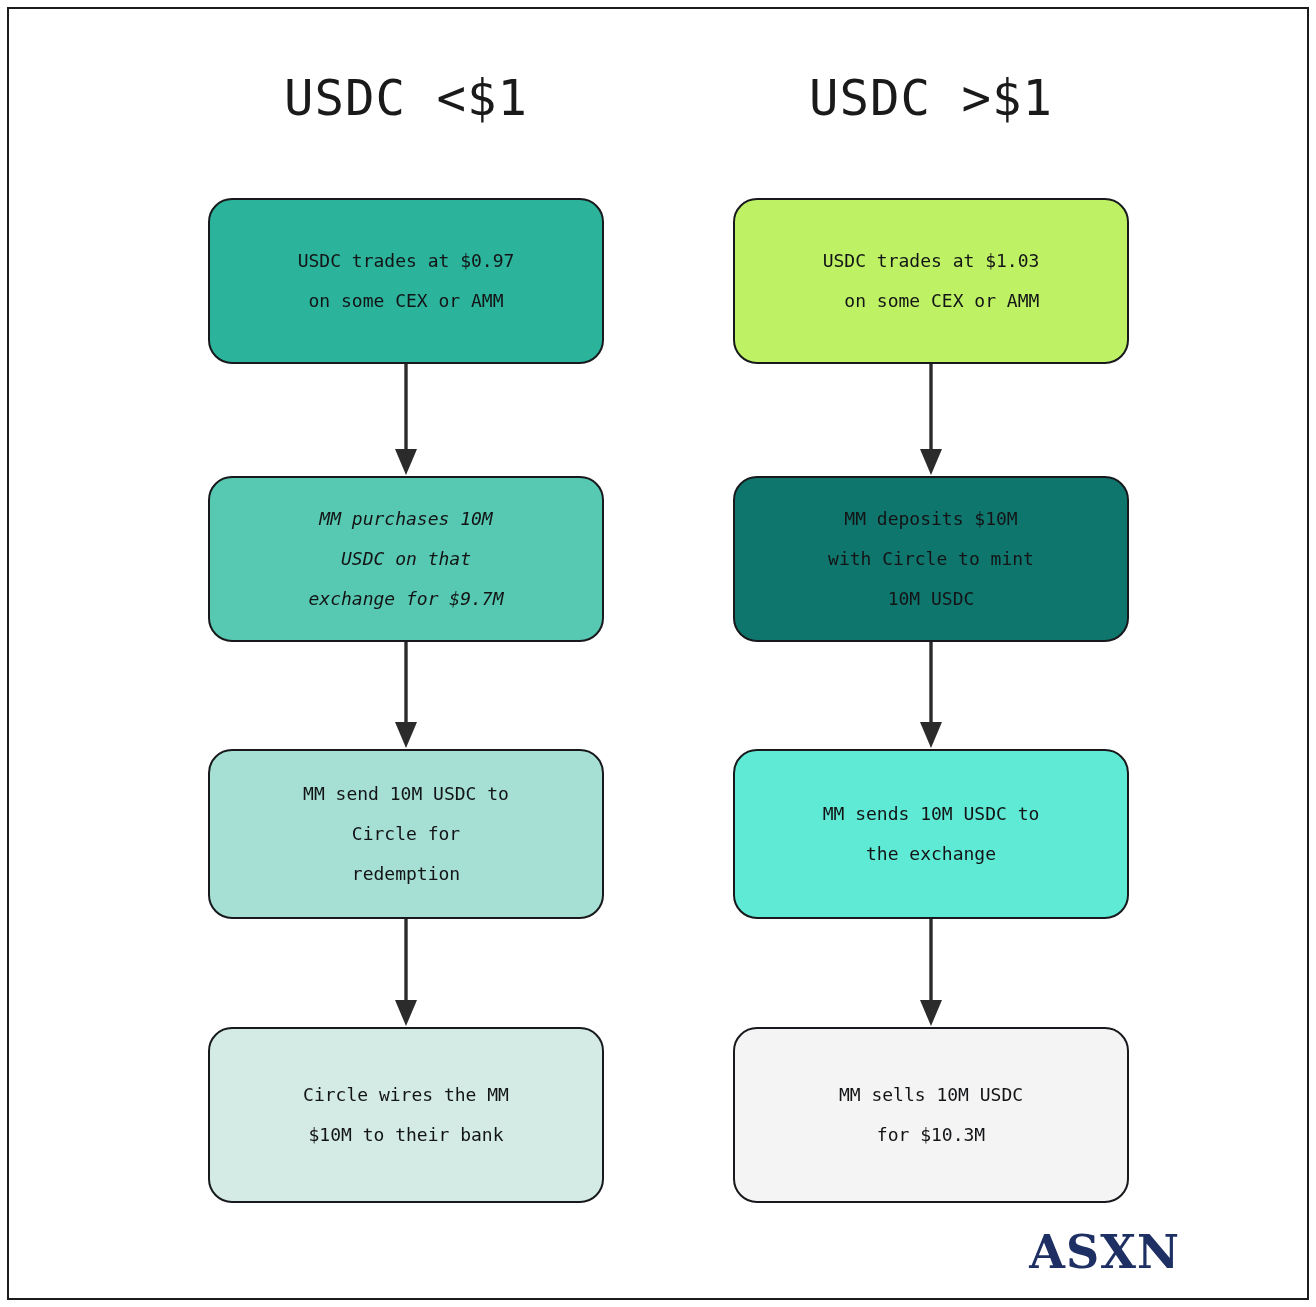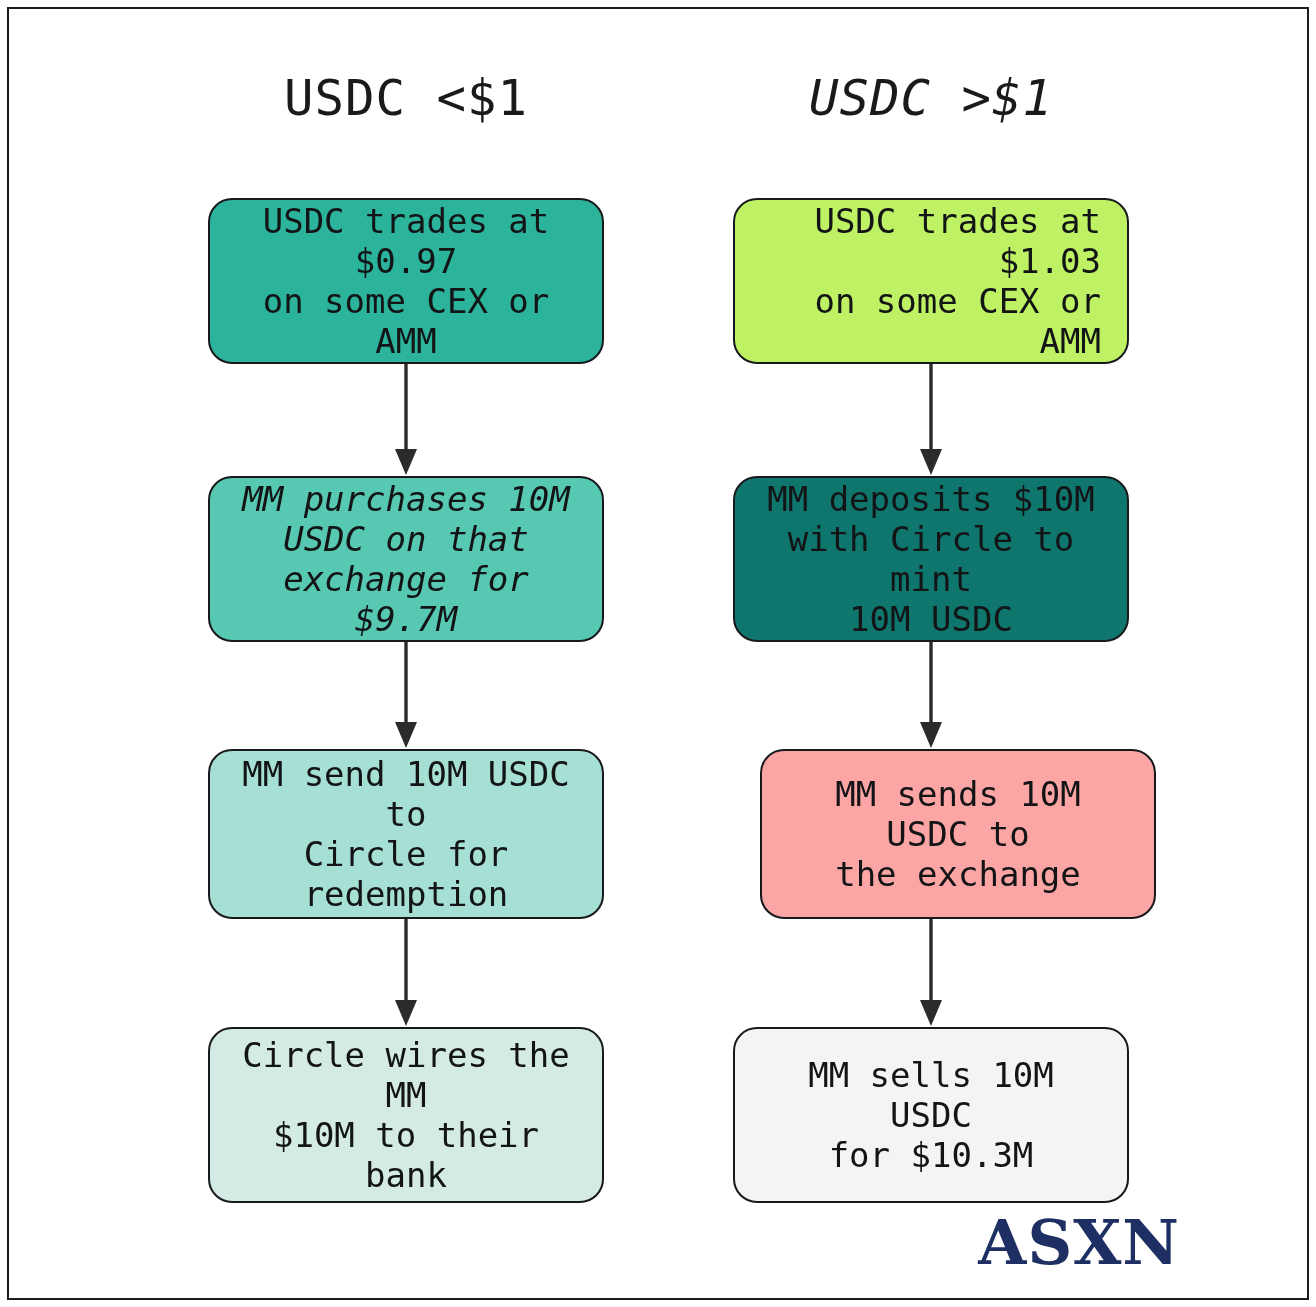--- a/index.html
+++ b/index.html
@@ -41,34 +41,34 @@
     line-height: 66px;
     text-align: center;
     font-family: "DejaVu Sans Mono", "Liberation Mono", monospace;
     font-size: 49px;
     font-weight: 500;
     letter-spacing: 1px;
     color: #1a1a1a;
     white-space: pre;
   }
   #header-left  { left: 208px; width: 396px; }
-  #header-right { left: 733px; width: 396px; font-style: italic; }
+  #header-right { left: 733px; width: 396px; }
 
   .node {
     position: absolute;
     box-sizing: border-box;
     border: 2.6px solid #17191c;
     border-radius: 24px;
     display: flex;
     align-items: center;
     justify-content: center;
     text-align: center;
     color: #131416;
     font-family: "DejaVu Sans Mono", "Liberation Mono", monospace;
-    font-size: 34px;
+    font-size: 18px;
     line-height: 40px;
     white-space: pre-line;
     letter-spacing: 0px;
     padding: 4px 26px;
   }
 
   
   .col-left  { left: 208px; width: 396px; }
   .col-right { left: 733px; width: 396px; }
 
@@ -83,21 +83,21 @@
     width: 26px;
     overflow: visible;
   }
   .arrow svg { display: block; }
 
   #asxn-logo {
     position: absolute;
     right: 68px;
     bottom: 28px;
     font-family: "DejaVu Serif", "Liberation Serif", serif;
-    font-size: 62px;
+    font-size: 46px;
     font-weight: 700;
     letter-spacing: 1px;
     color: #1e2f63;
   }
 </style>
 </head>
 <body>
 
 <div id="canvas">
 
@@ -120,21 +120,21 @@
   <div class="node col-left row-4" style="background-color: rgb(211, 235, 228); text-align: center;">Circle wires the MM
 $10M to their bank</div>
 
   <div class="node col-right row-1" style="background-color: #bef264; text-align: right;">USDC trades at $1.03
 on some CEX or AMM</div>
 
   <div class="node col-right row-2" style="background-color: #0f766e;">MM deposits $10M
 with Circle to mint
 10M USDC</div>
 
-  <div class="node col-right row-3" style="background-color: #fca5a5; margin-left: 27px;">MM sends 10M USDC to
+  <div class="node col-right row-3" style="background-color: #5eead4;">MM sends 10M USDC to
 the exchange</div>
 
   <div class="node col-right row-4" style="background-color: rgb(244, 244, 244);">MM sells 10M USDC
 for $10.3M</div>
 
   <div class="arrow" style="left:393px; top:364px;">
     <svg width="26" height="112" viewBox="0 0 26 112">
       <line x1="13" y1="0" x2="13" y2="94" stroke="#2b2b2b" stroke-width="3.4"></line>
       <polygon points="13,111 2,85 24,85" fill="#2b2b2b"></polygon>
     </svg>

